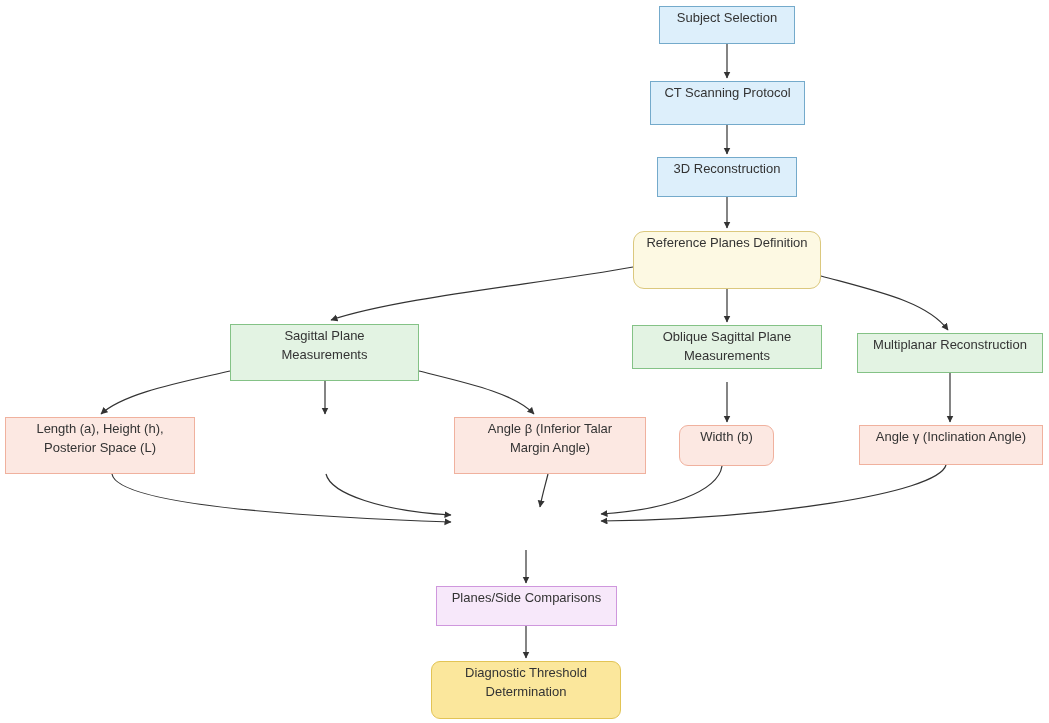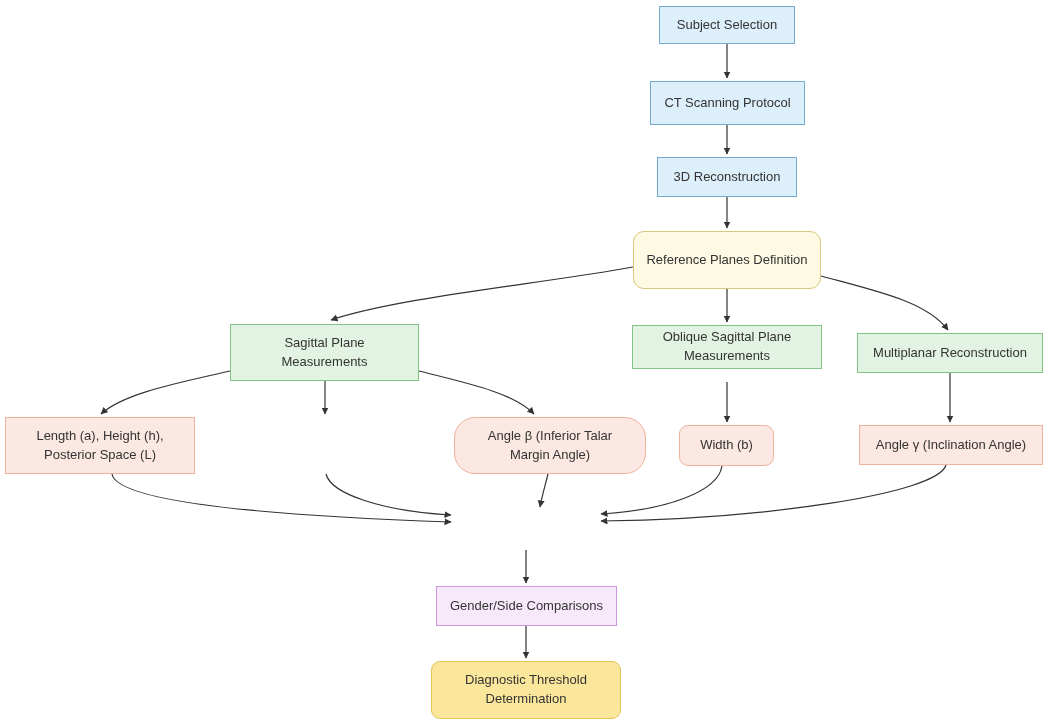--- a/index.html
+++ b/index.html
@@ -29,21 +29,20 @@
     stroke-width: 1.2;
   }
   .arrowhead-shape {
     fill: var(--edge, #333333);
     stroke: none;
   }
   .node {
     position: absolute;
     box-sizing: border-box;
     display: flex;
-    align-items: center;
     justify-content: center;
     text-align: center;
     font-size: 13px;
     line-height: 1.45;
     color: var(--text, #333333);
     border: 1px solid;
     padding: 2px 6px;
   }
   .node .lbl { display: inline-block; }
   .node.blue   { background: var(--node-blue-fill, #ddeffb);   border-color: var(--node-blue-border, #74aacb); }
@@ -115,34 +114,34 @@
 
   <div class="node green" style="left:857px;top:333px;width:186px;height:40px;">
     <span class="lbl">Multiplanar Reconstruction</span>
   </div>
 
   <div class="node pink" style="left:5px;top:417px;width:190px;height:57px;">
     <span class="lbl w160">Length (a), Height (h), Posterior Space (L)</span>
   </div>
 
 
-  <div class="node pink" style="left:454px;top:417px;width:192px;height:57px;border-radius:21px;">
+  <div class="node pink" style="left:454px;top:417px;width:192px;height:57px;">
     <span class="lbl w150">Angle β (Inferior Talar Margin Angle)</span>
   </div>
 
   <div class="node pink" style="left:679px;top:425px;width:95px;height:41px;border-radius:9px;">
     <span class="lbl">Width (b)</span>
   </div>
 
   <div class="node pink" style="left:859px;top:425px;width:184px;height:40px;">
     <span class="lbl">Angle γ (Inclination Angle)</span>
   </div>
 
 
   <div class="node purple" style="left:436px;top:586px;width:181px;height:40px;">
-    <span class="lbl">Gender/Side Comparisons</span>
+    <span class="lbl">Planes/Side Comparisons</span>
   </div>
 
   <div class="node gold" style="left:431px;top:661px;width:190px;height:58px;border-radius:9px;">
     <span class="lbl w150">Diagnostic Threshold Determination</span>
   </div>
 
 </div>
 
 </body></html>

